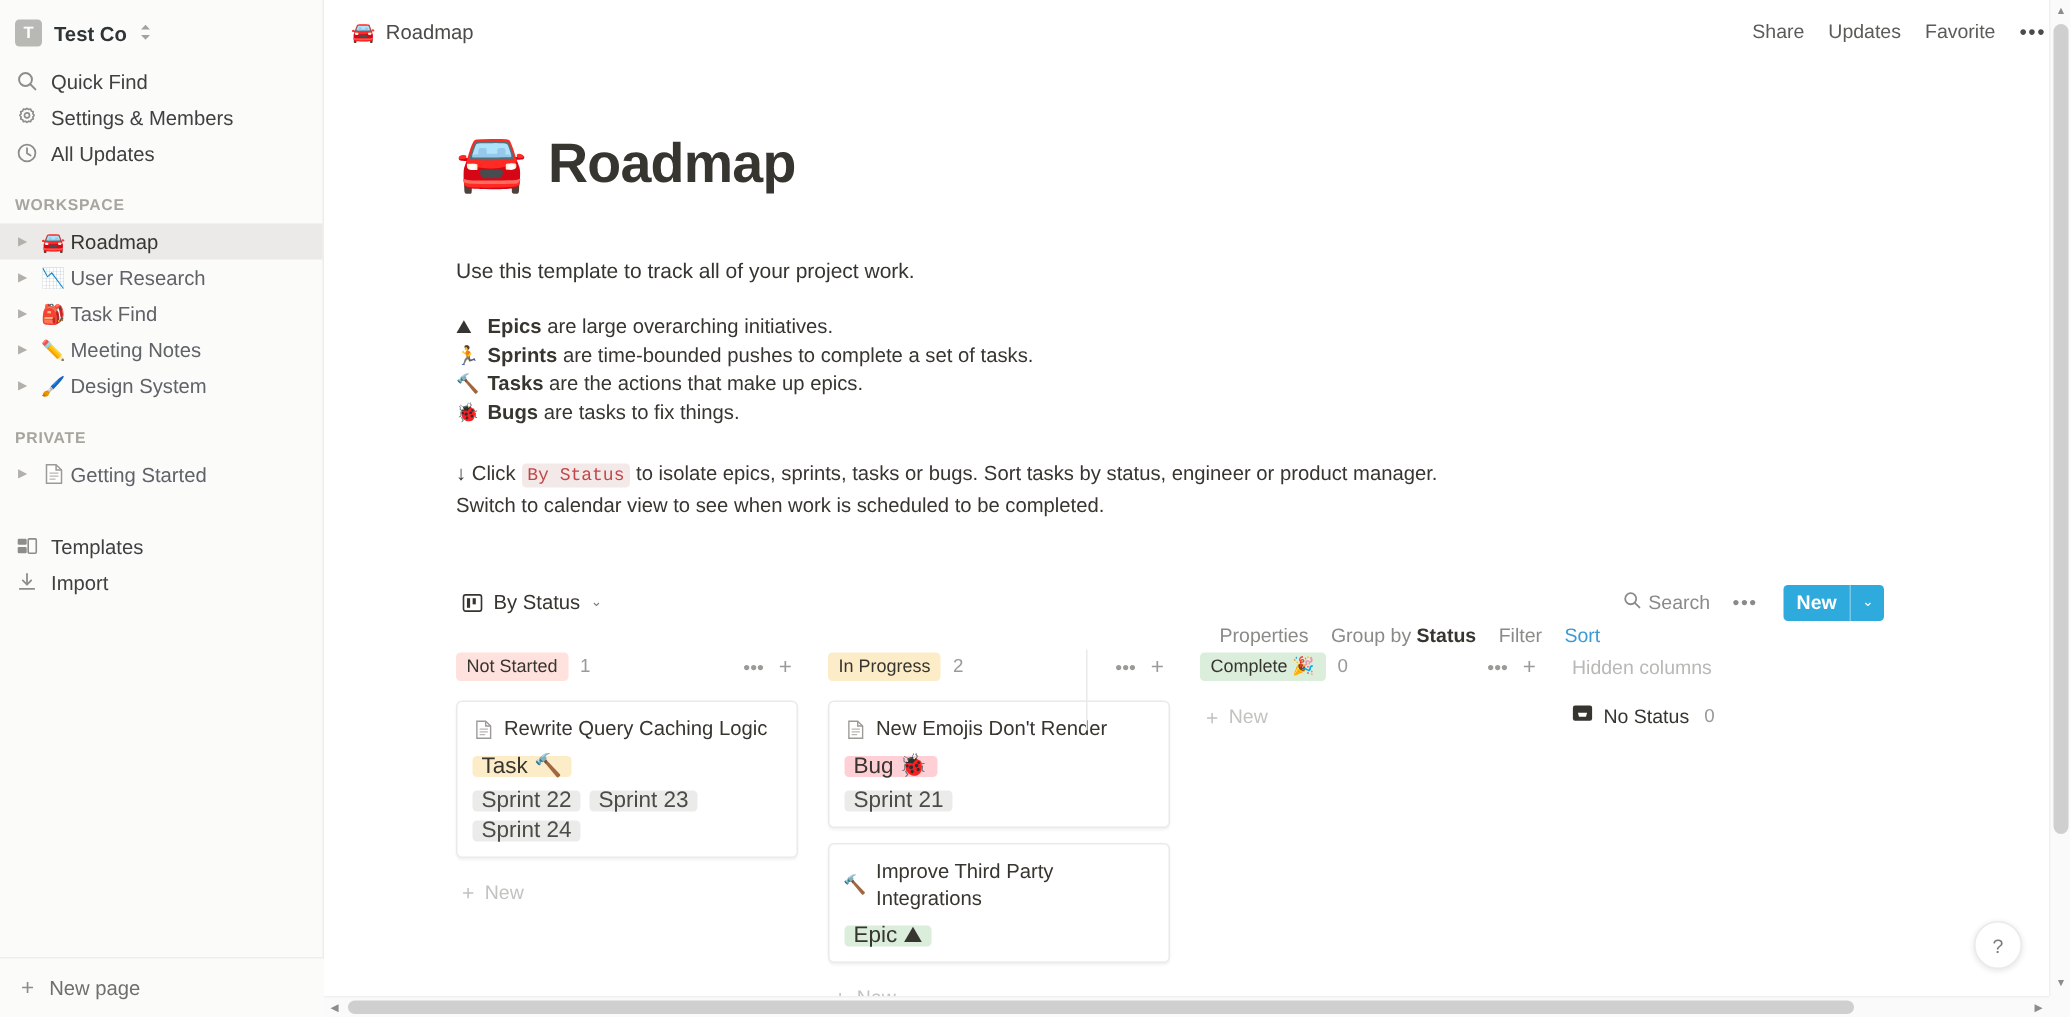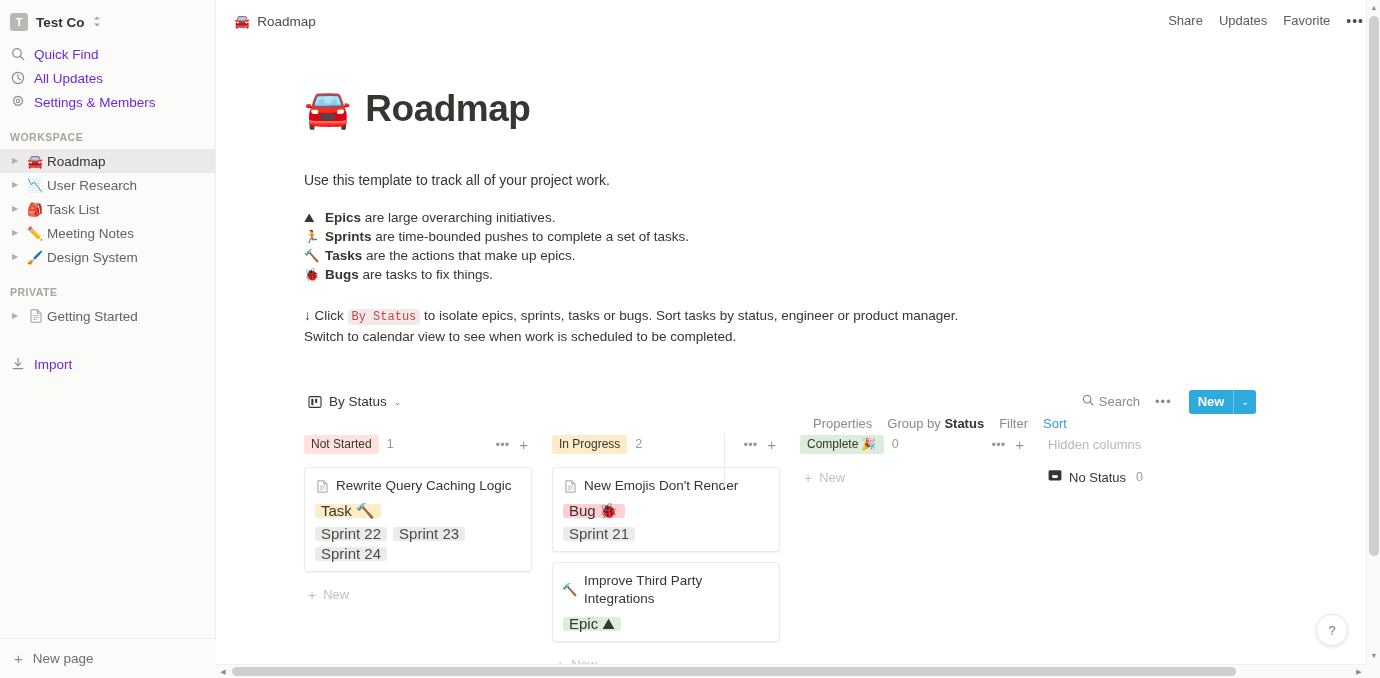--- a/index.html
+++ b/index.html
@@ -55,21 +55,21 @@
     color: #a5a29c;
     line-height: 1;
   }
 
   .nav-item {
     display: flex; align-items: center;
     gap: 9px;
     height: 24px;
     padding: 0 10px;
     font-size: 13.5px;
-    color: #6d28d9;
+    color: #404040;
     cursor: pointer;
     white-space: nowrap;
   }
   .nav-item .ico {
     width: 15px; height: 15px;
     display: flex; align-items: center; justify-content: center;
     flex: 0 0 15px;
     color: #8d8d8a;
   }
   .nav-item .ico svg { display:block; }
@@ -447,53 +447,53 @@
             <circle cx="6" cy="6" r="4.3" fill="none" stroke="#8d8d8a" stroke-width="1.3"></circle>
             <line x1="9.2" y1="9.2" x2="12.6" y2="12.6" stroke="#8d8d8a" stroke-width="1.3" stroke-linecap="round"></line>
           </svg>
       </span>
       <span>Quick Find</span>
     </div>
 
     <div class="nav-item">
       <span class="ico">
         <svg width="14" height="14" viewBox="0 0 14 14">
+          <path d="M7 1.2 L8.1 2.0 L9.4 1.7 L9.9 3.0 L11.2 3.5 L10.9 4.8 L11.8 5.9 L10.9 7.0 L11.2 8.3 L9.9 8.8 L9.4 10.1 L8.1 9.8 L7 10.6 L5.9 9.8 L4.6 10.1 L4.1 8.8 L2.8 8.3 L3.1 7.0 L2.2 5.9 L3.1 4.8 L2.8 3.5 L4.1 3.0 L4.6 1.7 L5.9 2.0 Z" fill="none" stroke="#8d8d8a" stroke-width="1.1" stroke-linejoin="round"></path>
+          <circle cx="7" cy="5.9" r="1.7" fill="none" stroke="#8d8d8a" stroke-width="1.1"></circle>
+        </svg>
+      </span>
+      <span>Settings &amp; Members</span>
+    </div>
+
+    <div class="nav-item">
+      <span class="ico">
+        <svg width="14" height="14" viewBox="0 0 14 14">
             <circle cx="7" cy="7" r="5.6" fill="none" stroke="#8d8d8a" stroke-width="1.2"></circle>
             <path d="M7 3.7 V7.2 L9.4 8.7" fill="none" stroke="#8d8d8a" stroke-width="1.2" stroke-linecap="round"></path>
           </svg>
       </span>
       <span>All Updates</span>
     </div>
 
-    <div class="nav-item">
-      <span class="ico">
-        <svg width="14" height="14" viewBox="0 0 14 14">
-          <path d="M7 1.2 L8.1 2.0 L9.4 1.7 L9.9 3.0 L11.2 3.5 L10.9 4.8 L11.8 5.9 L10.9 7.0 L11.2 8.3 L9.9 8.8 L9.4 10.1 L8.1 9.8 L7 10.6 L5.9 9.8 L4.6 10.1 L4.1 8.8 L2.8 8.3 L3.1 7.0 L2.2 5.9 L3.1 4.8 L2.8 3.5 L4.1 3.0 L4.6 1.7 L5.9 2.0 Z" fill="none" stroke="#8d8d8a" stroke-width="1.1" stroke-linejoin="round"></path>
-          <circle cx="7" cy="5.9" r="1.7" fill="none" stroke="#8d8d8a" stroke-width="1.1"></circle>
-        </svg>
-      </span>
-      <span>Settings &amp; Members</span>
-    </div>
-
     <div class="section-label">WORKSPACE</div>
 
     <div class="page-item active">
       <span class="tri">▶</span>
       <span class="page-emoji">🚘</span>
       <span class="page-label">Roadmap</span>
     </div>
     <div class="page-item">
       <span class="tri">▶</span>
       <span class="page-emoji">📉</span>
       <span class="page-label">User Research</span>
     </div>
     <div class="page-item">
       <span class="tri">▶</span>
       <span class="page-emoji">🎒</span>
-      <span class="page-label">Task List</span>
+      <span class="page-label">Task Find</span>
     </div>
     <div class="page-item">
       <span class="tri">▶</span>
       <span class="page-emoji">✏️</span>
       <span class="page-label">Meeting Notes</span>
     </div>
     <div class="page-item">
       <span class="tri">▶</span>
       <span class="page-emoji">🖌️</span>
       <span class="page-label">Design System</span>
@@ -509,20 +509,30 @@
             <path d="M7.4 0.8 V4.3 H11" fill="none" stroke="#9b9a97" stroke-width="1"></path>
             <line x1="3" y1="6.4" x2="9" y2="6.4" stroke="#b7b6b3" stroke-width="0.9"></line>
             <line x1="3" y1="8.4" x2="9" y2="8.4" stroke="#b7b6b3" stroke-width="0.9"></line>
             <line x1="3" y1="10.4" x2="7" y2="10.4" stroke="#b7b6b3" stroke-width="0.9"></line>
           </svg>
       </span>
       <span class="page-label">Getting Started</span>
     </div>
 
     <div class="bottom-nav">
+      <div class="nav-item">
+        <span class="ico">
+          <svg width="14" height="14" viewBox="0 0 14 14">
+              <rect x="0.8" y="2.2" width="6" height="4" rx="0.8" fill="#8d8d8a"></rect>
+              <rect x="0.8" y="7.6" width="6" height="4.2" rx="0.8" fill="#8d8d8a"></rect>
+              <rect x="7.8" y="2.2" width="5.4" height="9.6" rx="0.8" fill="none" stroke="#8d8d8a" stroke-width="1.1"></rect>
+            </svg>
+        </span>
+        <span>Templates</span>
+      </div>
       <div class="nav-item">
         <span class="ico">
           <svg width="14" height="14" viewBox="0 0 14 14">
               <path d="M7 1.6 V8.4" stroke="#8d8d8a" stroke-width="1.2" stroke-linecap="round"></path>
               <path d="M4.2 5.9 L7 8.8 L9.8 5.9" fill="none" stroke="#8d8d8a" stroke-width="1.2" stroke-linecap="round" stroke-linejoin="round"></path>
               <line x1="2.2" y1="11.6" x2="11.8" y2="11.6" stroke="#8d8d8a" stroke-width="1.2" stroke-linecap="round"></line>
             </svg>
         </span>
         <span>Import</span>
       </div>

